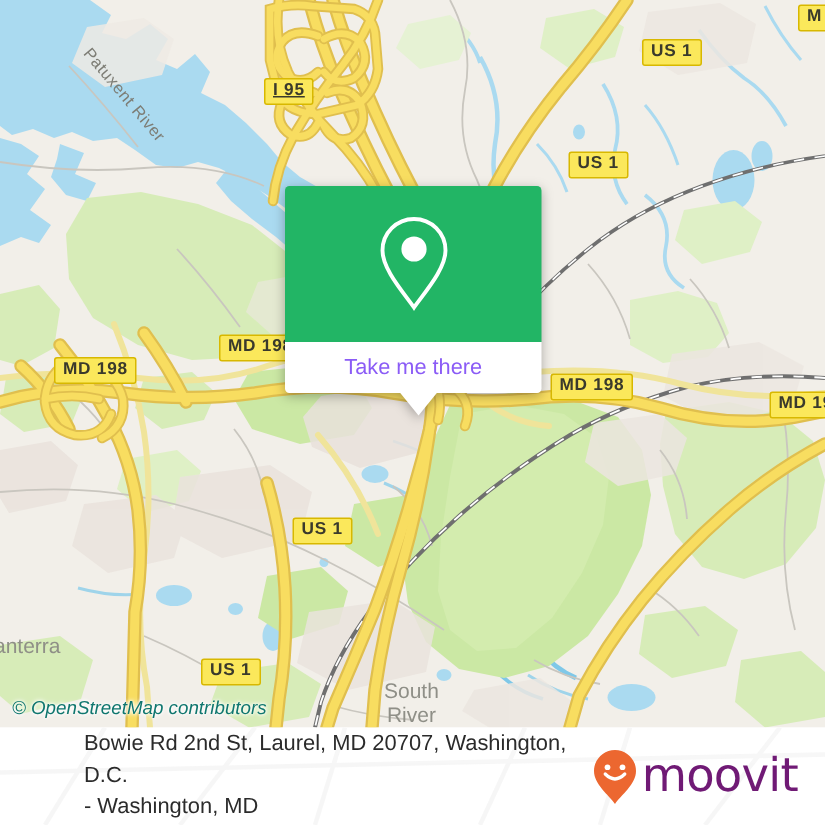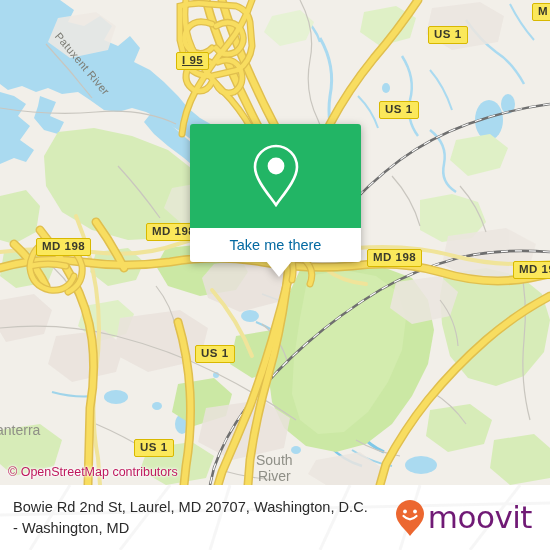--- a/index.html
+++ b/index.html
@@ -60,24 +60,25 @@
     line-height: 13px;
     white-space: nowrap;
     font-family: "Liberation Sans", sans-serif;
   }
 
   
   .attribution {
     position: absolute;
     left: 8px; bottom: 6px;
     font-size: 12.5px;
-    color: #be185d;
+    color: #0f766e;
     font-family: "Liberation Sans", sans-serif;
     text-shadow: 0 0 2px #ffffff, 0 0 3px #ffffff, 0 0 4px #ffffff;
     white-space: nowrap;
+    font-style: italic;
   }
 
   
   .popup {
     position: absolute;
     left: 190px; top: 124px;
     width: 171px;
     filter: drop-shadow(0 2px 4px rgba(0,0,0,0.30));
   }
   .popup-body {
@@ -91,21 +92,21 @@
   .popup-foot {
     width: 171px; height: 34px;
     background: #ffffff;
     border-radius: 0 0 3px 3px;
     display: flex;
     align-items: center;
     justify-content: center;
   }
   .popup-foot span {
     font-size: 14.5px;
-    color: #0369a1;
+    color: #8b5cf6;
     font-family: "Liberation Sans", sans-serif;
   }
   .popup-tail {
     position: absolute;
     left: 76px; top: 137px;
     width: 0; height: 0;
     border-left: 13px solid transparent;
     border-right: 13px solid transparent;
     border-top: 16px solid #ffffff;
   }
@@ -130,20 +131,21 @@
     align-items: center;
     padding: 0 10px 0 13px;
   }
   .footer-address {
     flex: 1 1 auto;
     font-size: 14.6px;
     line-height: 21px;
     color: #2b2b2b;
     font-family: "Liberation Sans", sans-serif;
     padding-right: 6px;
+    margin-left: 43px;
   }
   .brand {
     flex: 0 0 auto;
     display: flex;
     align-items: center;
     gap: 3px;
     padding-right: 8px;
   }
   .brand-word {
     font-size: 31px;

